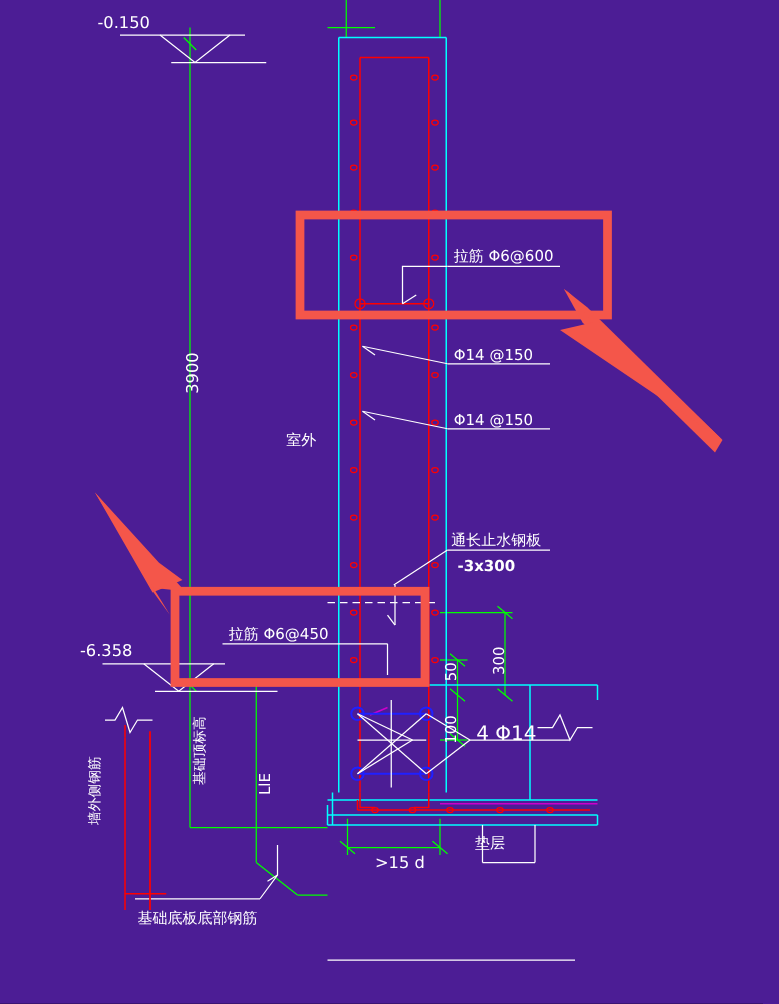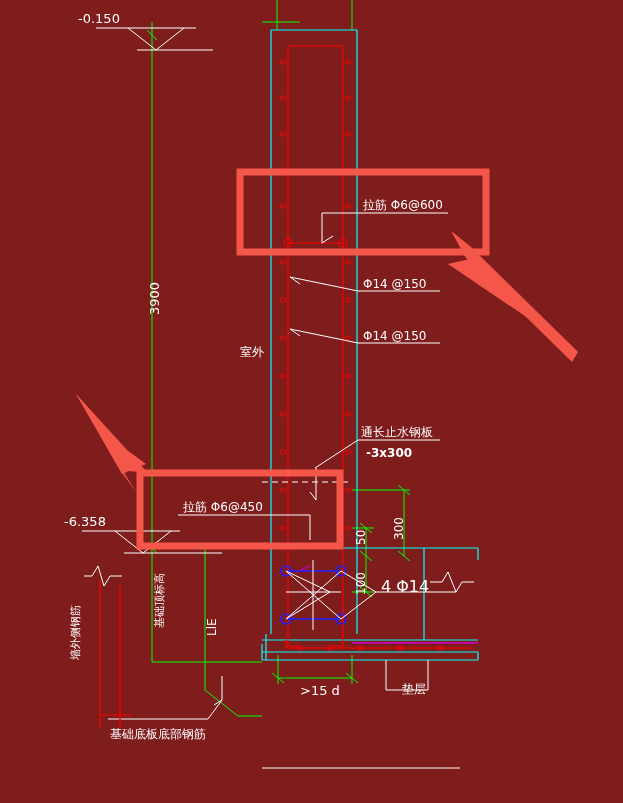--- a/index.html
+++ b/index.html
@@ -1,21 +1,21 @@
 <!DOCTYPE html>
 <html><head>
 <meta charset="utf-8">
 <title>WQ1</title>
 <style>
   html,body{margin:0;padding:0;background:#000;}
   body{
     font-family:"DejaVu Sans","Liberation Sans",sans-serif;
     width:623px;height:803px;overflow:hidden;position:relative;
   }
-  #stage{position:absolute;left:0;top:0;width:623px;height:803px;background:#7f1d1d;}
+  #stage{position:absolute;left:0;top:0;width:623px;height:803px;background:#4c1d95;}
   #stage svg{position:absolute;left:0;top:0;}
   .lbl{position:absolute;color:#ffffff;white-space:nowrap;font-size:11px;line-height:1;letter-spacing:0px;}
   .rot90{transform:rotate(-90deg);transform-origin:left top;}
   .title{font-size:23px;letter-spacing:2px;}
 </style>
 </head>
 <body>
 
 <div id="stage">
 
@@ -230,31 +230,31 @@
   <div class="lbl" style="left:64px;top:515px;font-size:13px;">-6.358</div>
 
   <div class="lbl rot90" style="left:148px;top:315px;font-size:13px;">3900</div>
 
   <div class="lbl" style="left:363px;top:199px;font-size:12px;">拉筋 Φ6@600</div>
 
   <div class="lbl" style="left:363px;top:278px;font-size:12px;">Φ14 @150</div>
 
   <div class="lbl" style="left:363px;top:330px;font-size:12px;">Φ14 @150</div>
 
-  <div class="lbl" style="left:240px;top:346px;font-size:12px;text-align:right;">室外</div>
+  <div class="lbl" style="left:229px;top:346px;font-size:12px;text-align:right;">室外</div>
 
   <div class="lbl" style="left:361px;top:426px;font-size:12px;">通长止水钢板</div>
 
   <div class="lbl" style="left:366px;top:447px;font-size:12px;font-weight:bold;">-3x300</div>
 
   <div class="lbl" style="left:183px;top:501px;font-size:12px;">拉筋 Φ6@450</div>
 
   <div class="lbl" style="left:381px;top:579px;font-size:16px;">4 Φ14</div>
 
-  <div class="lbl" style="left:402px;top:668px;font-size:12px;margin-top:15px;">垫层</div>
+  <div class="lbl" style="left:380px;top:668px;font-size:12px;">垫层</div>
 
   <div class="lbl" style="left:110px;top:728px;font-size:12px;">基础底板底部钢筋</div>
 
   <div class="lbl rot90" style="left:70px;top:660px;font-size:11px;">墙外侧钢筋</div>
 
   <div class="lbl rot90" style="left:154px;top:628px;font-size:11px;">基础顶标高</div>
 
   <div class="lbl rot90" style="left:206px;top:636px;font-size:12px;">LlE</div>
 
   <div class="lbl rot90" style="left:393px;top:540px;font-size:12px;">300</div>

